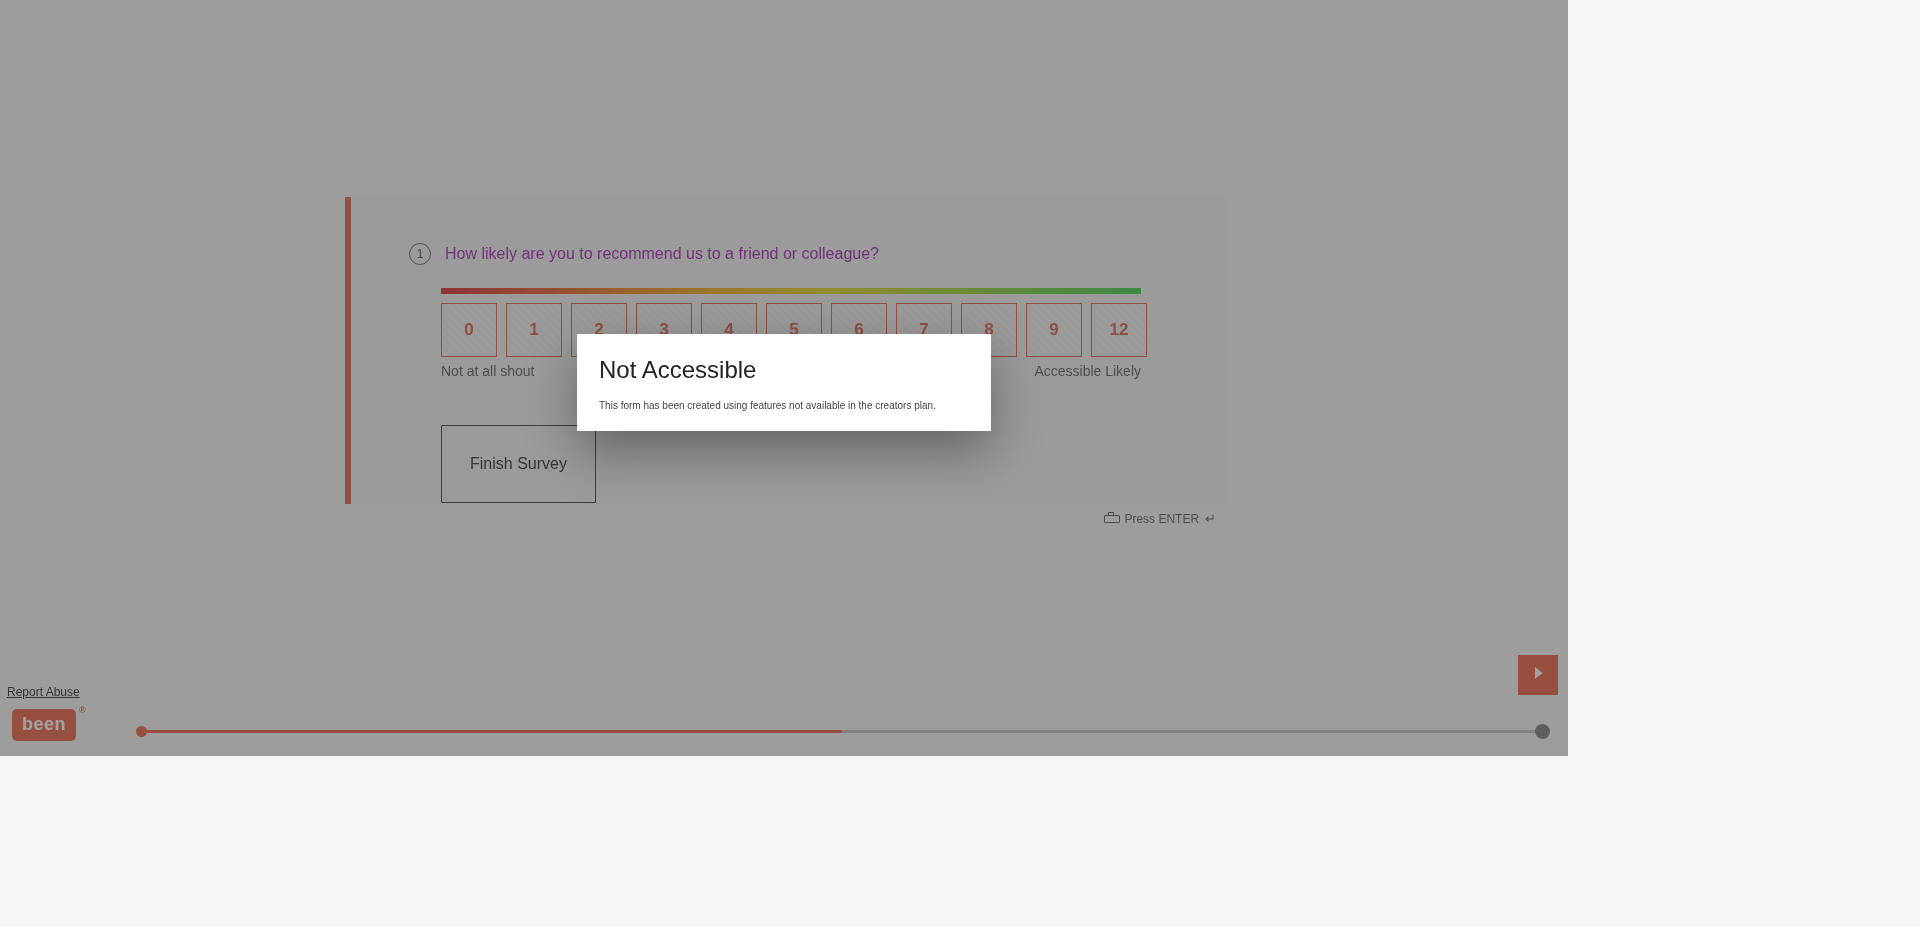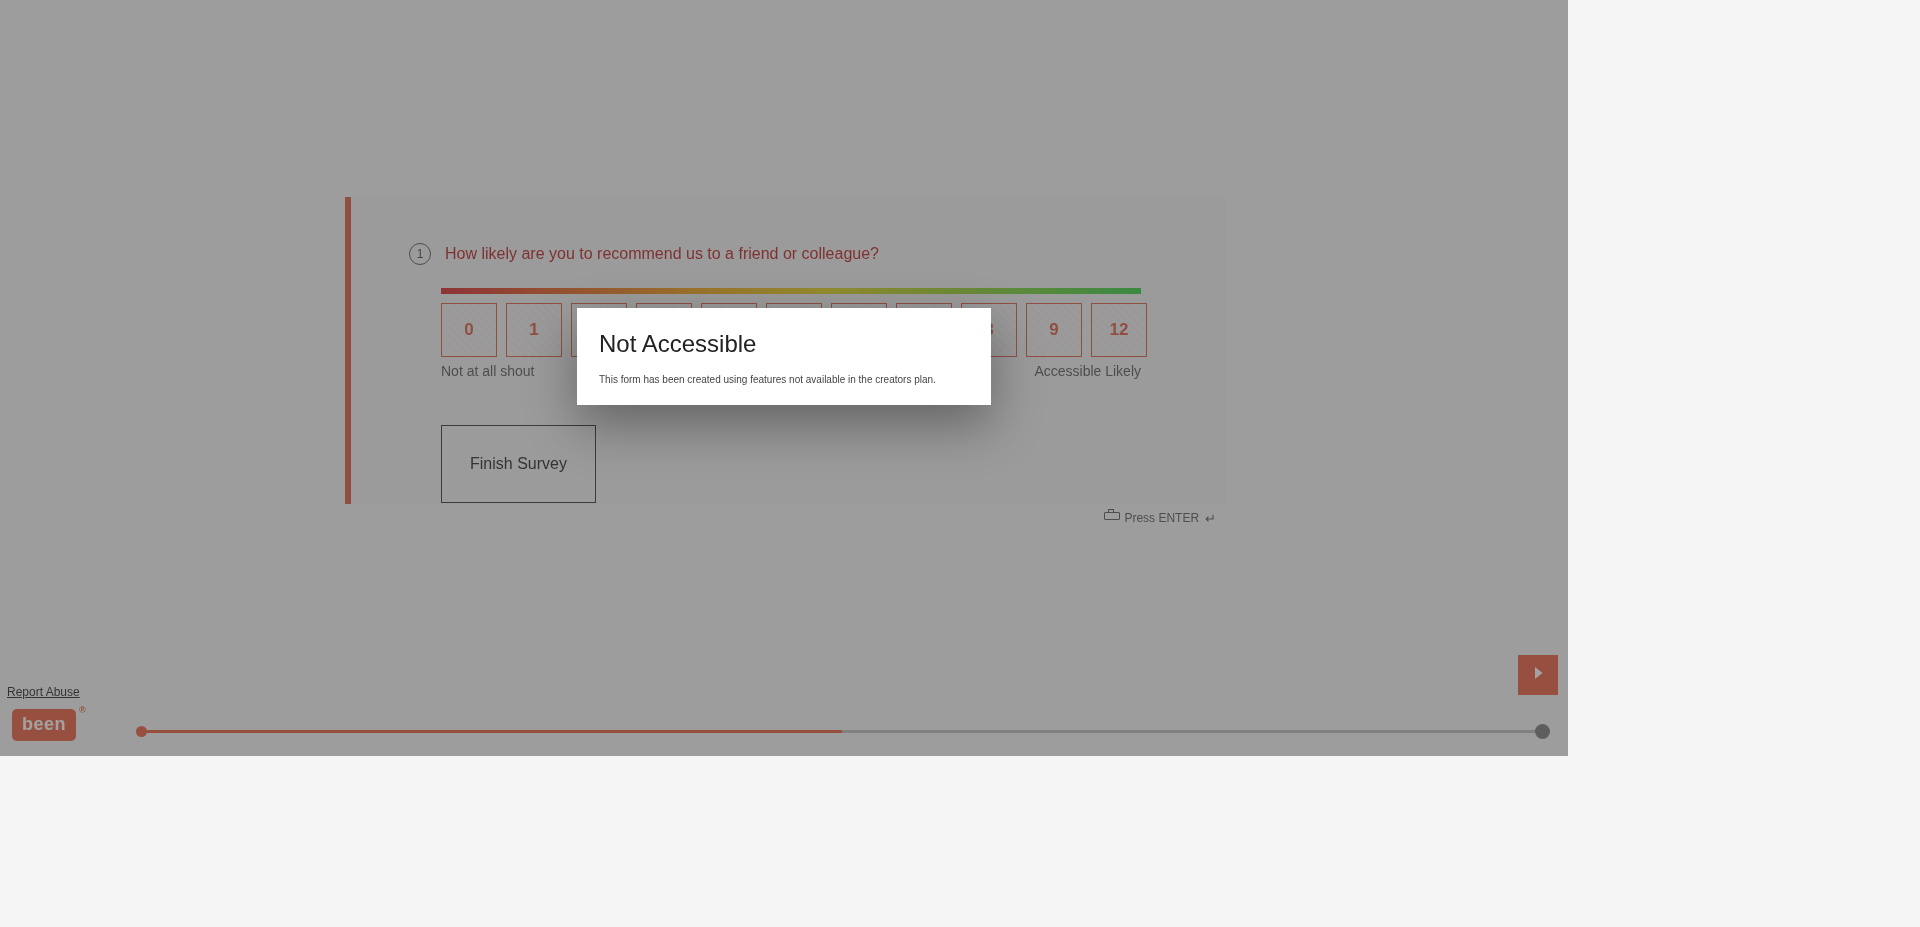--- a/index.html
+++ b/index.html
@@ -39,21 +39,21 @@
   }
   .q-num {
     width: 22px; height: 22px;
     border: 1.5px solid #555;
     border-radius: 50%;
     display: flex; align-items: center; justify-content: center;
     font-size: 12px; color: #444;
   }
   .q-text {
     font-size: 16px;
-    color: #b91c1c;
+    color: #a21caf;
   }
 
   .gradient-bar {
     position: absolute;
     left: 90px;
     top: 91px;
     width: 700px;
     height: 6px;
     background: linear-gradient(to right, #d62027 0%, #f39c12 35%, #e1d21a 55%, #2ecc40 100%);
   }
@@ -108,21 +108,21 @@
   }
 
   
   .press-enter {
     position: absolute;
     right: 10px;
     top: 314px;
     font-size: 12px;
     color: #555;
     display: flex;
-    align-items: flex-start;
+    align-items: center;
     gap: 6px;
   }
   .kbd-icon {
     display:inline-block;
     width:14px;height:9px;
     position:relative;
   }
   .kbd-icon::before{
     content:"";
     position:absolute;left:0;bottom:0;width:14px;height:6px;
@@ -212,21 +212,21 @@
   
   .overlay {
     position:absolute;
     inset:0;
     background: rgba(70,70,70,0.5);
   }
 
   .modal {
     position:absolute;
     left:577px;
-    top:308px;
+    top:334px;
     width:414px;
     background:#fff;
     padding:22px 22px 20px 22px;
     box-shadow: 0 20px 50px rgba(0,0,0,0.35);
   }
   .modal-title {
     font-size: 24px;
     font-weight: 400;
     color:#222;
     margin-bottom: 16px;

